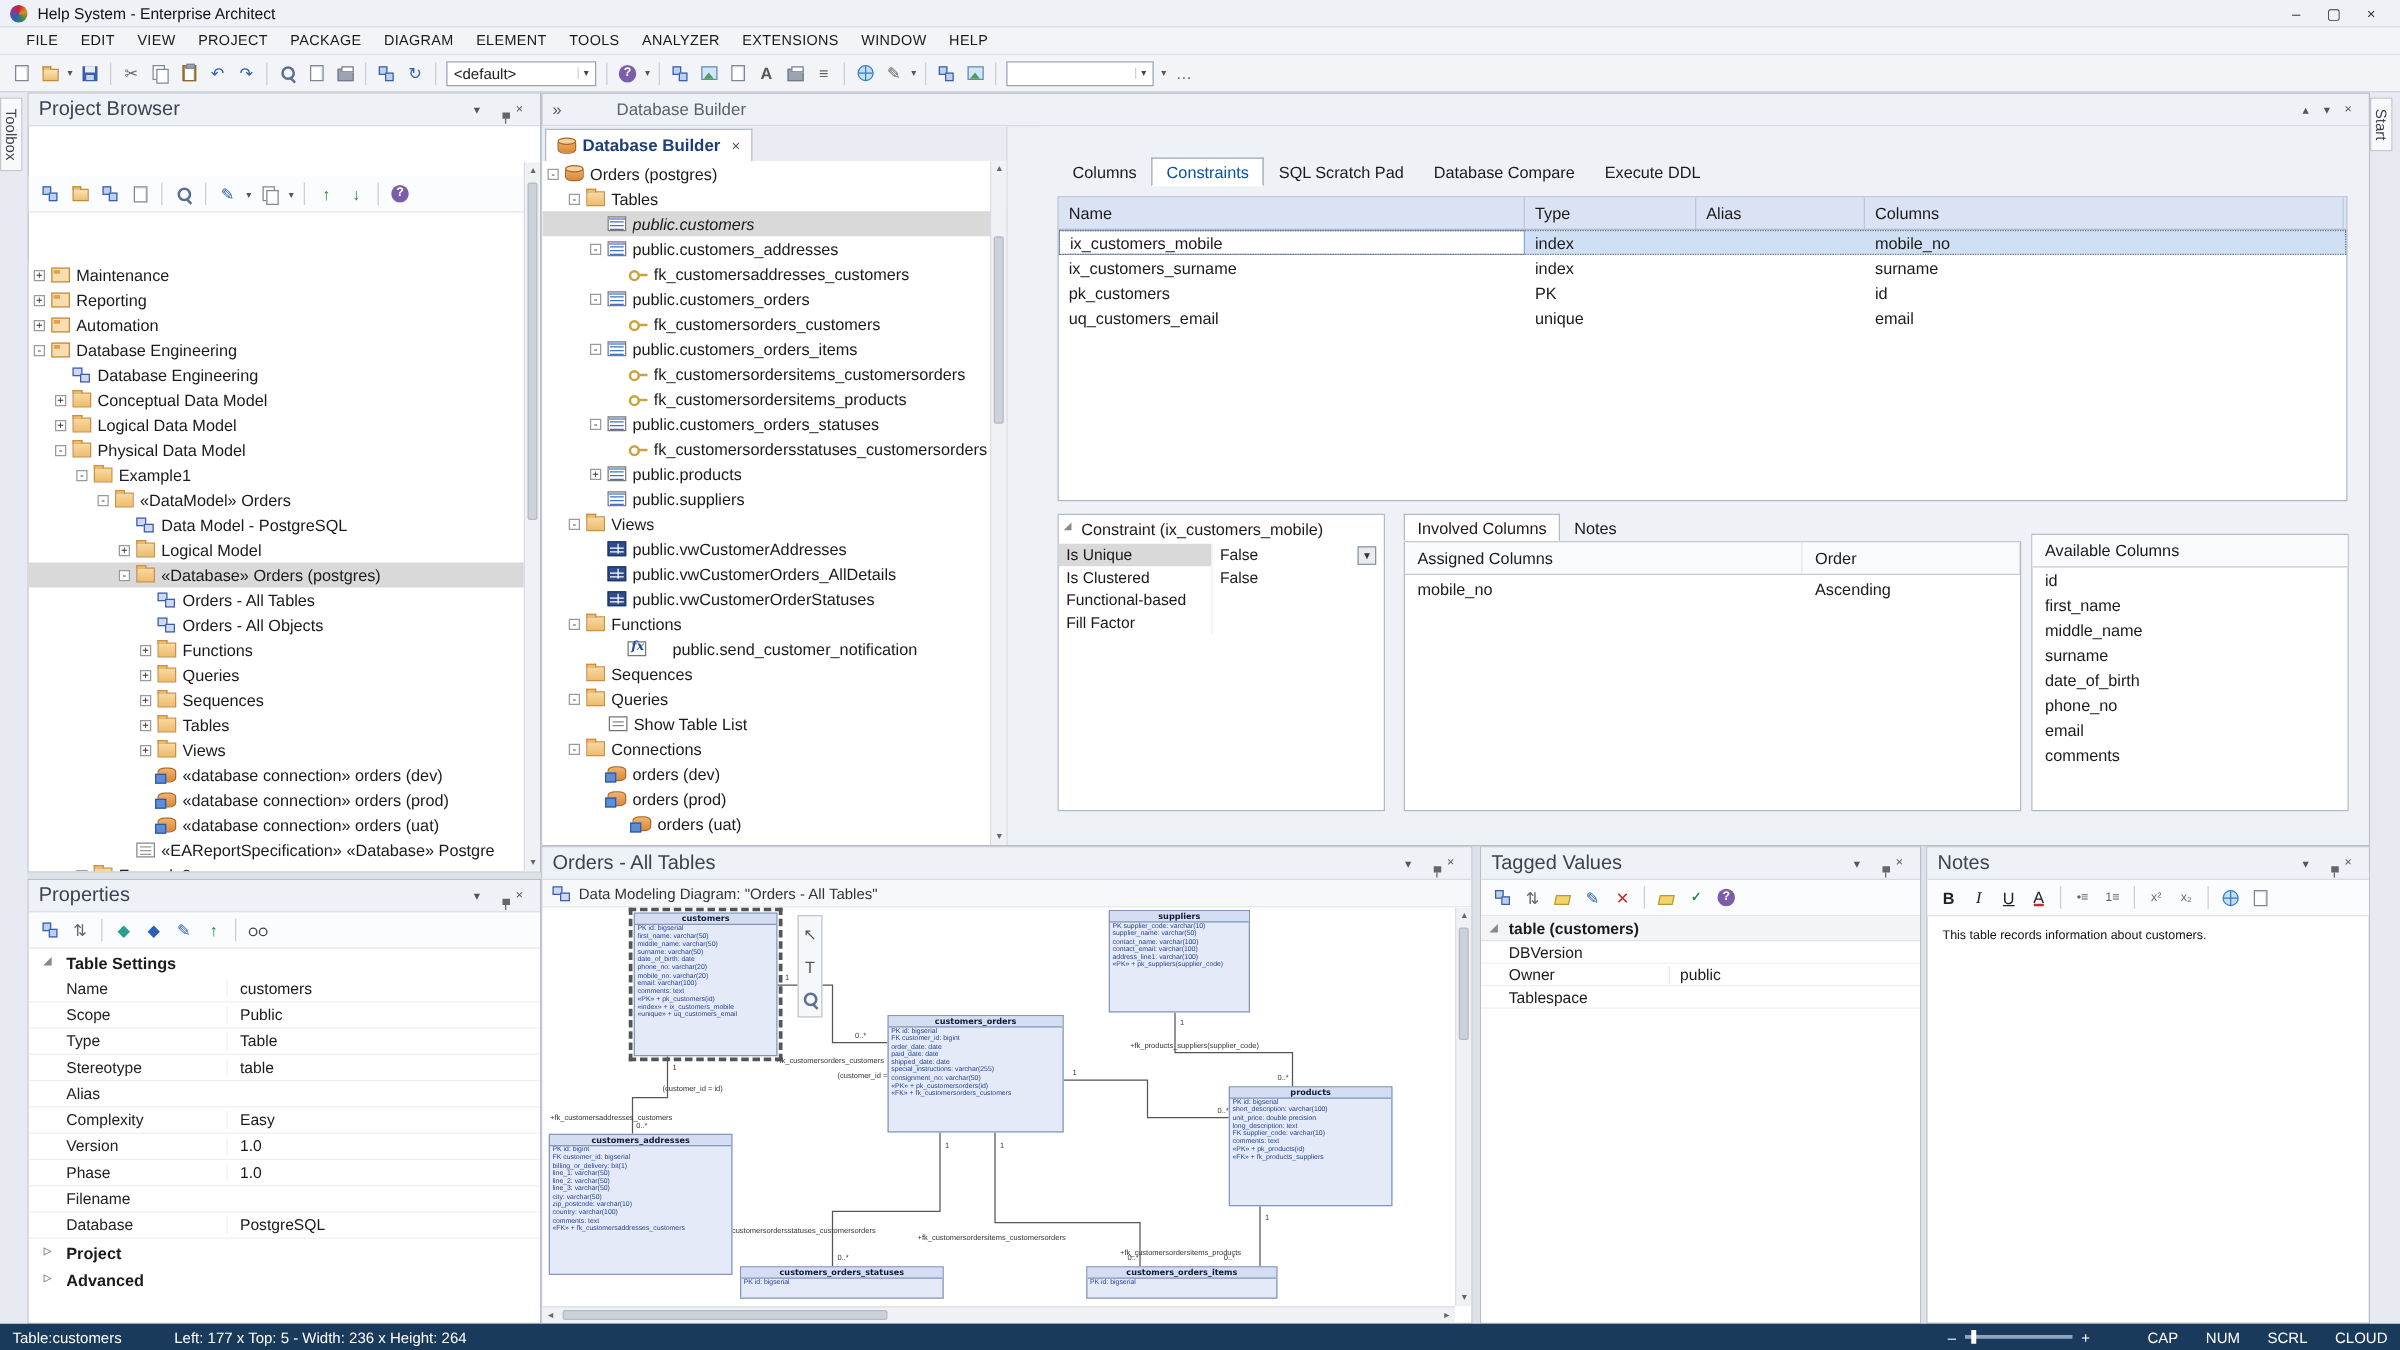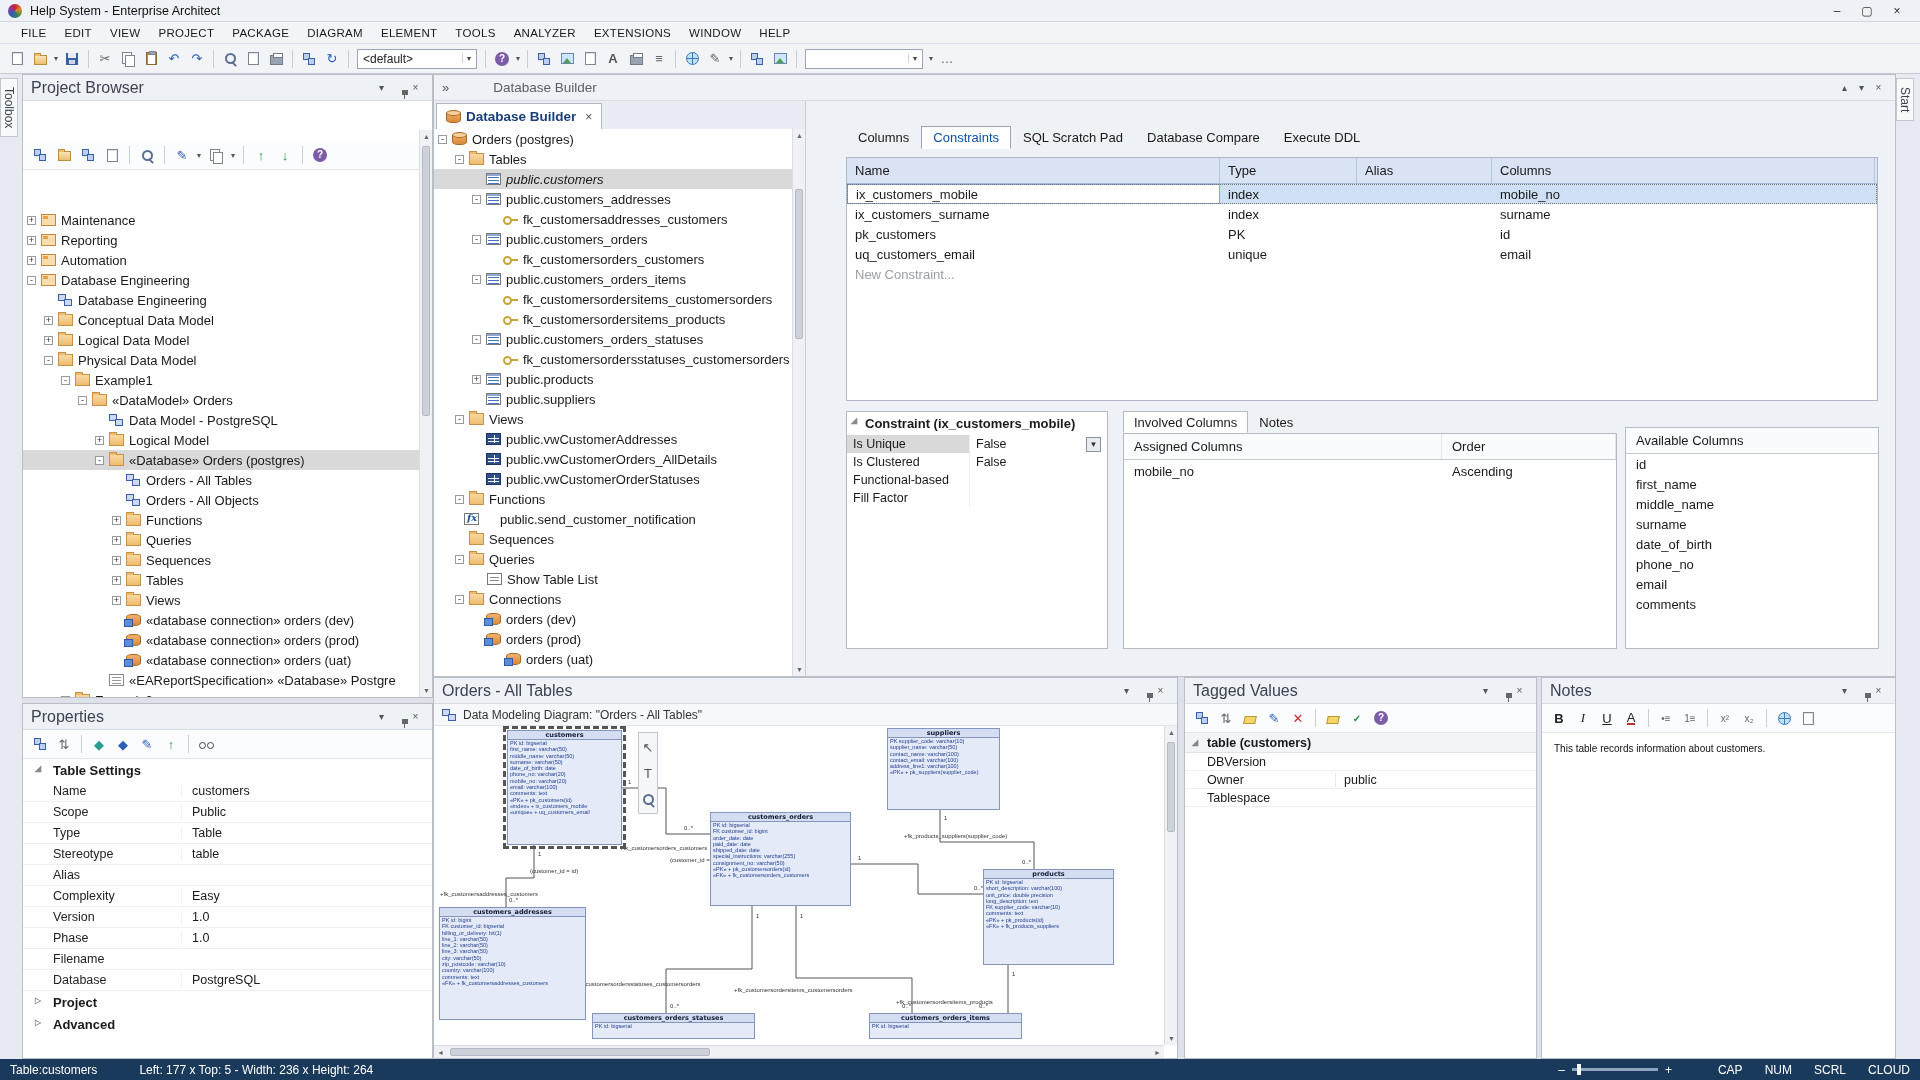--- a/index.html
+++ b/index.html
@@ -152,21 +152,21 @@
 .grid{position:absolute;left:12px;top:56px;width:1032px;height:244px;background:#fff;border:1px solid #aeb8c6}
 .ghead{display:flex;background:#d9e3f3;border-bottom:1px solid #a9bbd4;height:26px;font-size:13px}
 .ghead .gc{padding:0 8px;border-right:1px solid #b9c7dd;display:flex;align-items:center}
 .grow{display:flex;height:20px;font-size:13px}
 .grow .gc{padding:0 8px;display:flex;align-items:center;overflow:hidden;white-space:nowrap}
 .grow.sel{background:#cfe0f5;outline:1px dotted #777;outline-offset:-1px}
 .grow.sel .gc.name{background:#fff;border:1px solid #88a6d2}
 .grow.ph{color:#9aa0a8}
 
 .cd{position:absolute;left:12px;top:310px;width:262px;height:238px;background:#fff;border:1px solid #b5bac2}
-.cd-title{font-weight:bold;font-size:13px;padding:4px 4px 4px 18px;position:relative}
+.cd-title{font-weight:normal;font-size:13px;padding:4px 4px 4px 18px;position:relative}
 .cd-title::before{content:"◢";position:absolute;left:4px;top:4px;font-size:8px;color:#888}
 .cd-r{display:flex;height:18px;font-size:12.5px;align-items:center}
 .cd-l{width:122px;padding:0 6px;height:100%;display:flex;align-items:center}
 .cd-v{flex:1;padding:0 6px;border-left:1px solid #eee;height:100%;display:flex;align-items:center}
 .cd-r.sel .cd-l{background:#d9d9d9}
 .dd{width:15px;height:15px;border:1px solid #8a93a2;background:#e8ebf0;font-size:8px;line-height:14px;
   text-align:center;color:#333;margin-left:auto}
 .subtabs{position:absolute;left:289px;top:310px;height:22px;display:flex;font-size:13px}
 .subtab{padding:3px 10px;border:1px solid transparent;color:#1a1a1a}
 .subtab.active{background:#fff;border:1px solid #b5bac2;border-bottom:1px solid #fff}
@@ -738,21 +738,21 @@
           <div class="trow" style="padding-left: 38px;">
             <span class="exp none">+</span>
             <span class="ic ic-view"></span>
             <span class="tlab">public.vwCustomerOrderStatuses</span>
           </div>
           <div class="trow" style="padding-left: 21px;">
             <span class="exp">-</span>
             <span class="ic ic-folder"></span>
             <span class="tlab">Functions</span>
           </div>
-          <div class="trow" style=" gap: 16px;">
+          <div class="trow" style="padding-left: 38px; gap: 16px;">
             <span class="exp none">+</span>
             <span class="ic ic-func"></span>
             <span class="tlab">public.send_customer_notification</span>
           </div>
           <div class="trow" style="padding-left: 21px;">
             <span class="exp none">+</span>
             <span class="ic ic-folder"></span>
             <span class="tlab">Sequences</span>
           </div>
           <div class="trow" style="padding-left: 21px;">
@@ -826,23 +826,20 @@
               <span class="gc name" style="width: 373px;">pk_customers</span>
               <span class="gc type" style="width: 137px;">PK</span>
               <span class="gc alias" style="width: 135px;"></span>
               <span class="gc columns" style="width: 383px;">id</span>
             </div>
             <div class="grow">
               <span class="gc name" style="width: 373px;">uq_customers_email</span>
               <span class="gc type" style="width: 137px;">unique</span>
               <span class="gc alias" style="width: 135px;"></span>
               <span class="gc columns" style="width: 383px;">email</span>
-            </div>
-            <div class="grow ph">
-              <span class="gc" style="width: 373px;">New Constraint...</span>
             </div>
           </div>
       </div>
 
       <div class="cd">
         <div class="cd-title">Constraint (ix_customers_mobile)</div>
         <div id="cd-rows">
             <div class="cd-r sel">
               <span class="cd-l">Is Unique</span>
               <span class="cd-v">False<span class="dd">▼</span></span>

